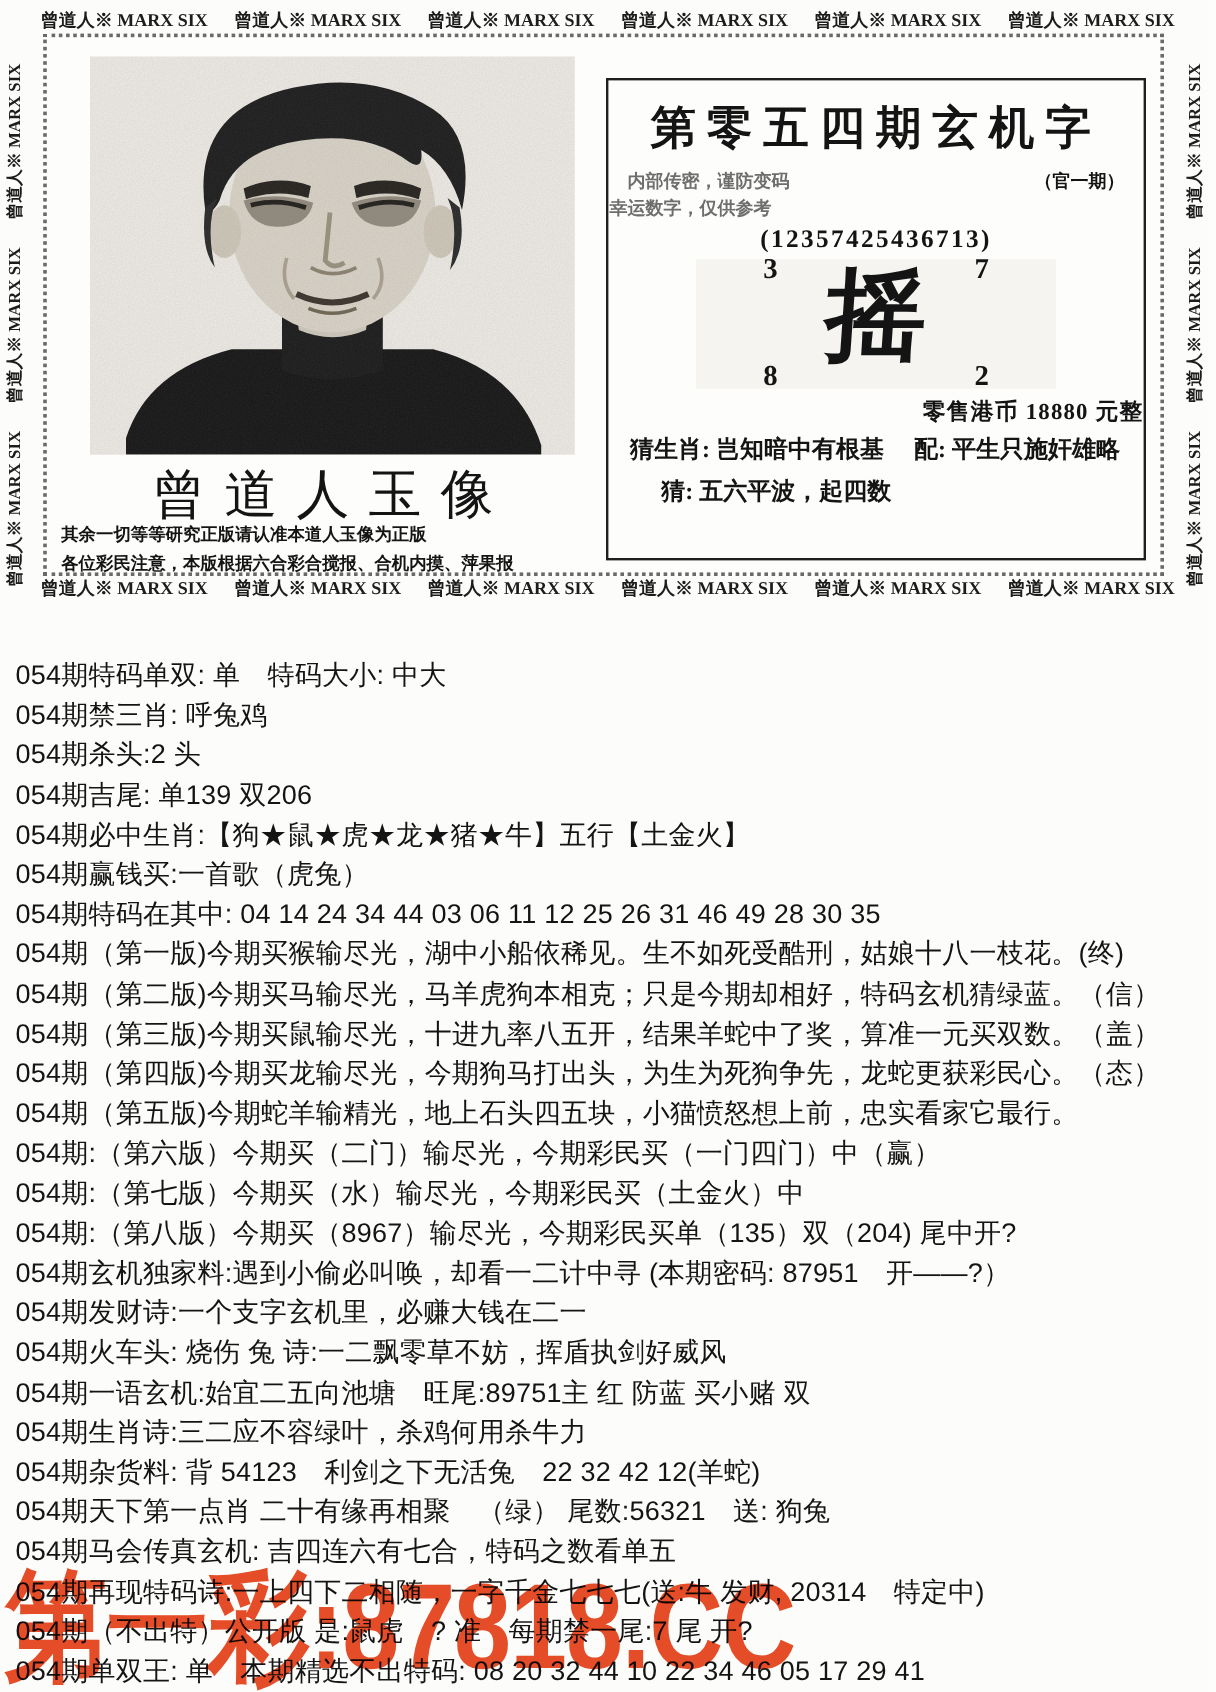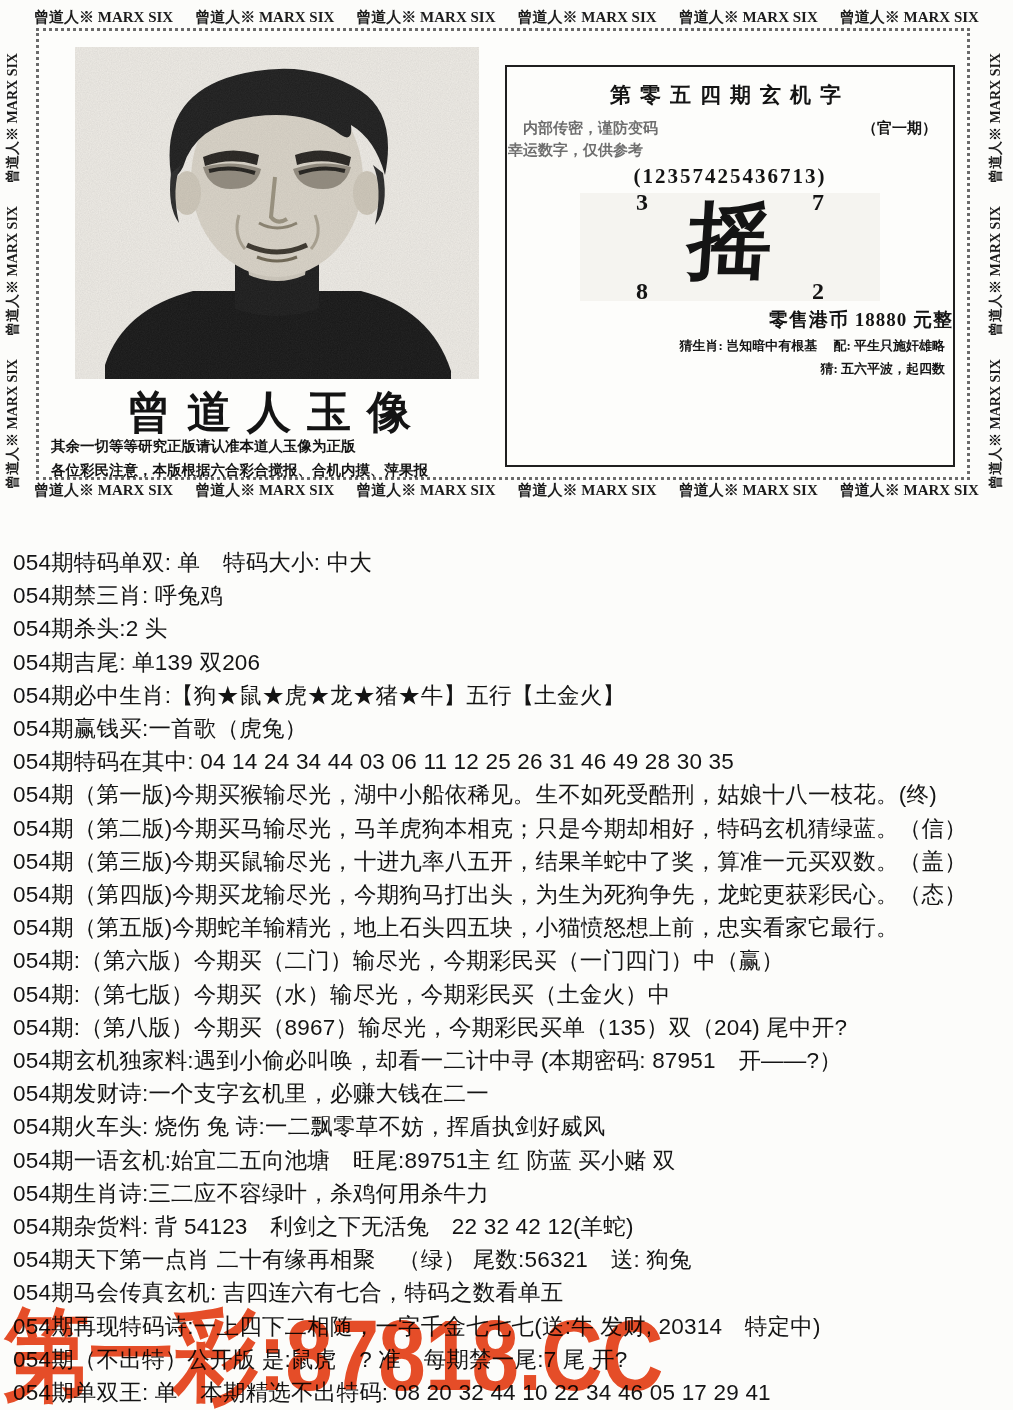--- a/index.html
+++ b/index.html
@@ -25,34 +25,34 @@
   .side-text.right{left:778px;top:262px;transform:rotate(-90deg);}
   
   .frame{
     position:absolute;left:36px;top:28px;width:928px;height:446px;
     border:3px dotted #6a6a6a;background:#fdfdfb;
   }
   
   .photo-wrap{position:absolute;left:36px;top:16px;width:404px;height:332px;overflow:hidden;background:#efede8;}
   .photo-caption{
     position:absolute;left:10px;top:352px;width:456px;text-align:center;
-    font-family:"Liberation Serif",serif;font-weight:700;font-size:44px;letter-spacing:16px;
+    font-family:"Liberation Serif",serif;font-weight:400;font-size:44px;letter-spacing:16px;
   }
   .photo-notes{
     position:absolute;left:12px;top:404px;width:460px;
     font-size:14.5px;font-weight:700;line-height:1.65;font-family:"Liberation Serif",serif;
   }
   
   .panel{
     position:absolute;left:466px;top:34px;width:446px;height:398px;
     border:2px solid #1f1f1f;background:#fdfdfb;
   }
   .panel-title{
     margin-top:14px;text-align:center;font-family:"Liberation Serif",serif;
-    font-size:21px;font-weight:700;letter-spacing:9px;white-space:nowrap;
+    font-size:38px;font-weight:700;letter-spacing:9px;white-space:nowrap;
   }
   .panel-sub{
     display:flex;justify-content:space-between;padding:0 16px;margin-top:10px;
     font-size:15px;font-weight:700;font-family:"Liberation Serif",serif;
   }
   .panel-sub .faint{color:#6e6e6e;}
   .panel-sub2{padding:0 1px;margin-top:3px;color:#6e6e6e;font-size:15px;font-weight:700;font-family:"Liberation Serif",serif;}
   .panel-number{
     text-align:center;margin-top:4px;font-family:"Liberation Serif",serif;
     font-size:21px;font-weight:700;letter-spacing:2px;
@@ -70,21 +70,21 @@
   }
   .price{
     text-align:right;margin-top:6px;
     font-family:"Liberation Serif",serif;font-size:19px;font-weight:700;letter-spacing:1px;
   }
   .poems{display:flex;margin-top:8px;padding:0 8px;font-family:"Liberation Serif",serif;font-weight:700;}
   .poem-col{font-size:13px;line-height:1.75;}
   .poem-label{flex:0 0 auto;font-size:13.5px;padding-top:2px;}
   .poems .gap{width:14px;}
   .panel-foot{
-    padding:2px 8px 0 18px;font-family:"Liberation Serif",serif;font-weight:700;font-size:13px;line-height:1.75;text-align:right;
+    padding:2px 8px 0 18px;font-family:"Liberation Serif",serif;font-weight:700;font-size:20px;line-height:1.75;
   }
   .panel-foot .row2{padding-left:26px;}
   
   .tips{position:absolute;left:13px;top:546px;width:996px;}
   .tip{font-size:22.5px;line-height:33.2px;white-space:nowrap;font-weight:500;letter-spacing:.2px;}
   
   .watermark{
     position:absolute;left:4px;top:1288px;white-space:nowrap;
     font-family:"Liberation Sans",sans-serif;font-weight:900;font-size:90px;
     color:#e84e28;mix-blend-mode:multiply;letter-spacing:-1px;

